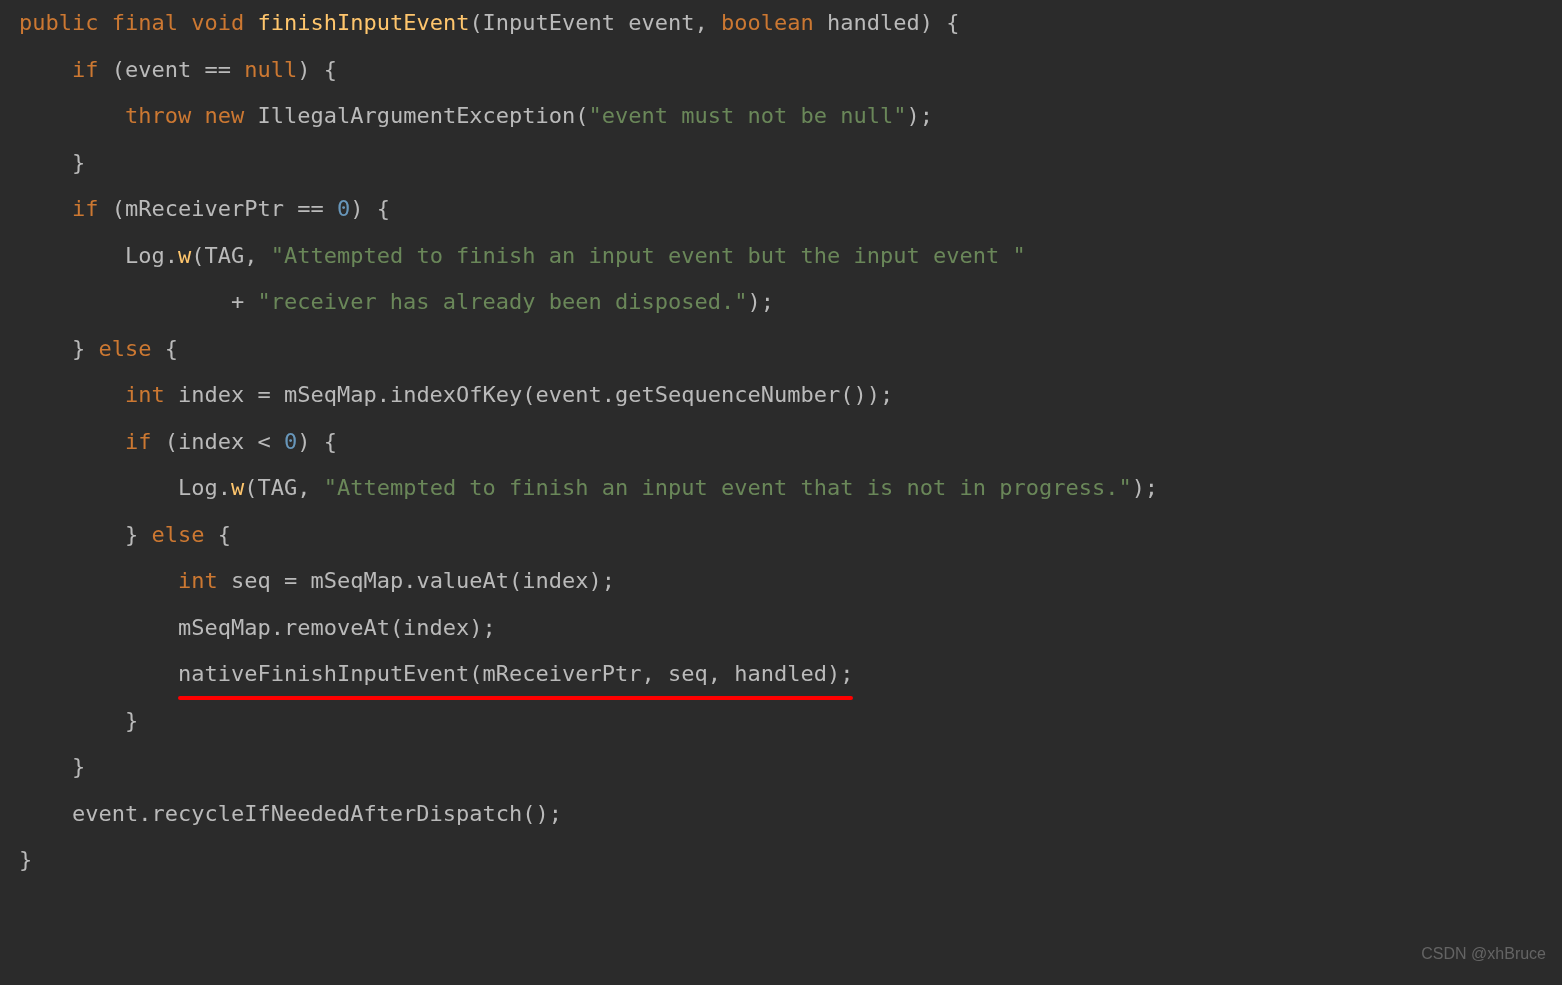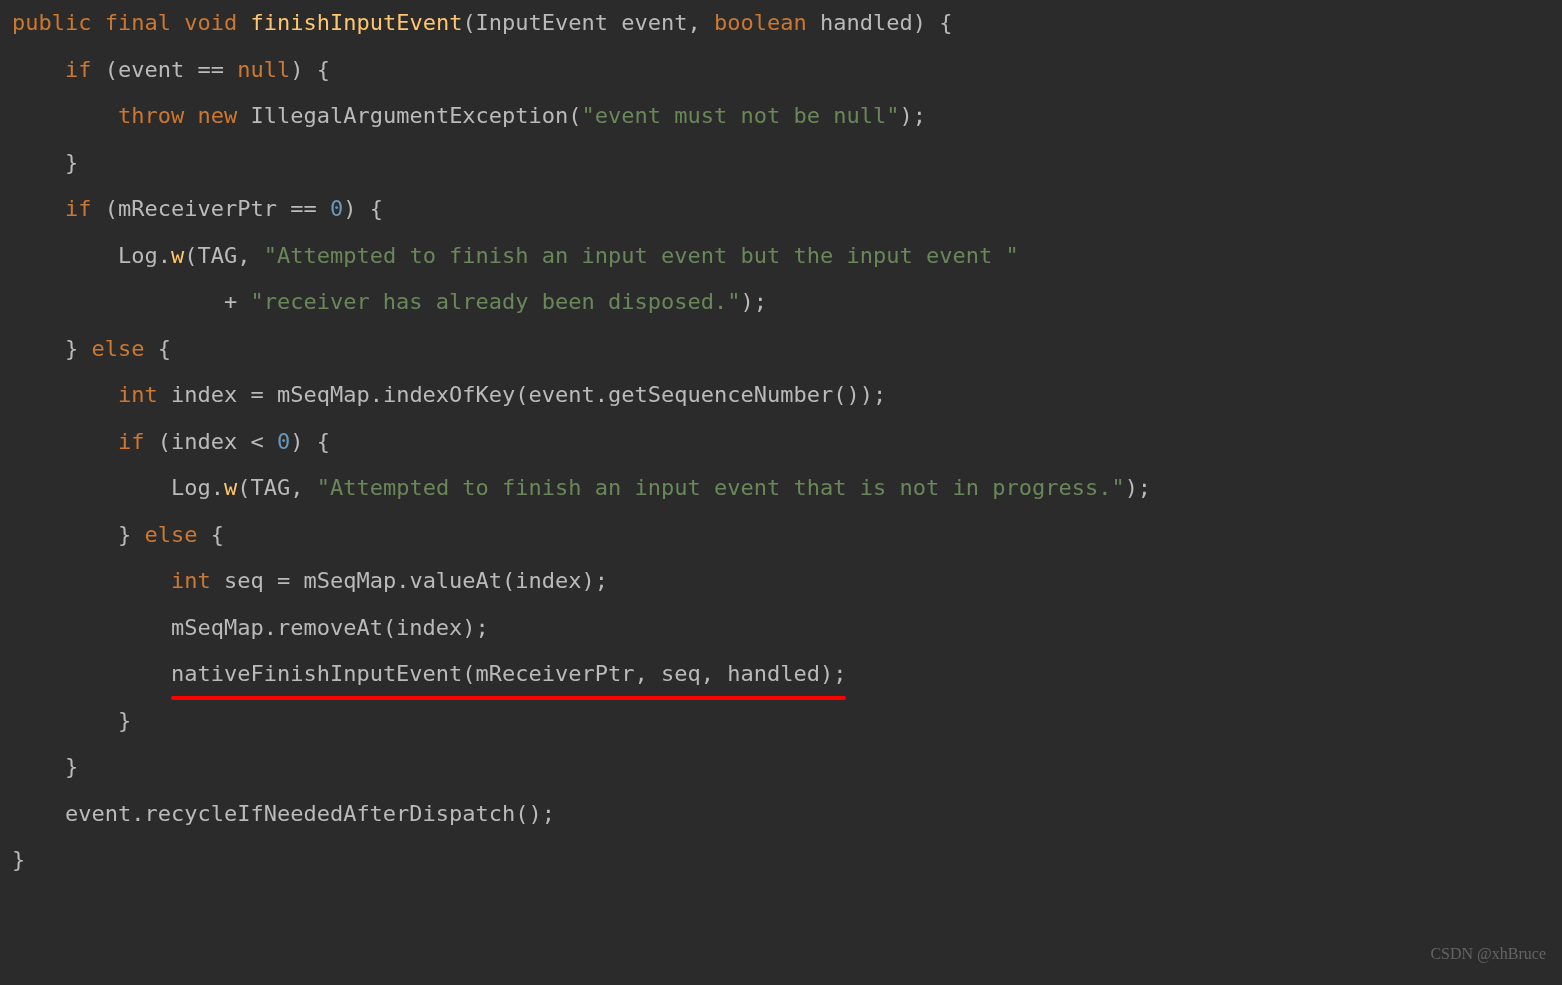--- a/index.html
+++ b/index.html
@@ -10,21 +10,21 @@
     font-size: 22px;
     line-height: 46.5px;
     color: #bababa;
     overflow: hidden;
     width: 1562px;
     height: 985px;
     position: relative;
   }
   pre {
     margin: 0;
-    padding: 0 0 0 12px;
+    padding: 0 0 0 19px;
     white-space: pre;
   }
   .kw   { color: #cc7832; }
   .fn   { color: #ffc66d; }
   .str  { color: #6a8759; }
   .num  { color: #6897bb; }
   .id   { color: #bababa; }
   .underline-wrap {
     position: relative;
     display: inline-block;
@@ -38,21 +38,21 @@
     background: #ff0000;
     border-radius: 2px;
   }
   .watermark {
     position: absolute;
     bottom: 8px;
     right: 16px;
     font-size: 16px;
     color: #8a8a8a;
     opacity: 0.6;
-    font-family: Liberation Serif, serif;
+    font-family: Liberation Sans, sans-serif;
   }
 </style>
 </head>
 <body>
 
 <pre><span class="kw">public</span> <span class="kw">final</span> <span class="kw">void</span> <span class="fn">finishInputEvent</span><span class="id">(InputEvent event, </span><span class="kw">boolean</span><span class="id"> handled) {</span>
     <span class="kw">if</span><span class="id"> (event == </span><span class="kw">null</span><span class="id">) {</span>
         <span class="kw">throw</span> <span class="kw">new</span><span class="id"> IllegalArgumentException(</span><span class="str">"event must not be null"</span><span class="id">);</span>
     <span class="id">}</span>
     <span class="kw">if</span><span class="id"> (mReceiverPtr == </span><span class="num">0</span><span class="id">) {</span>

